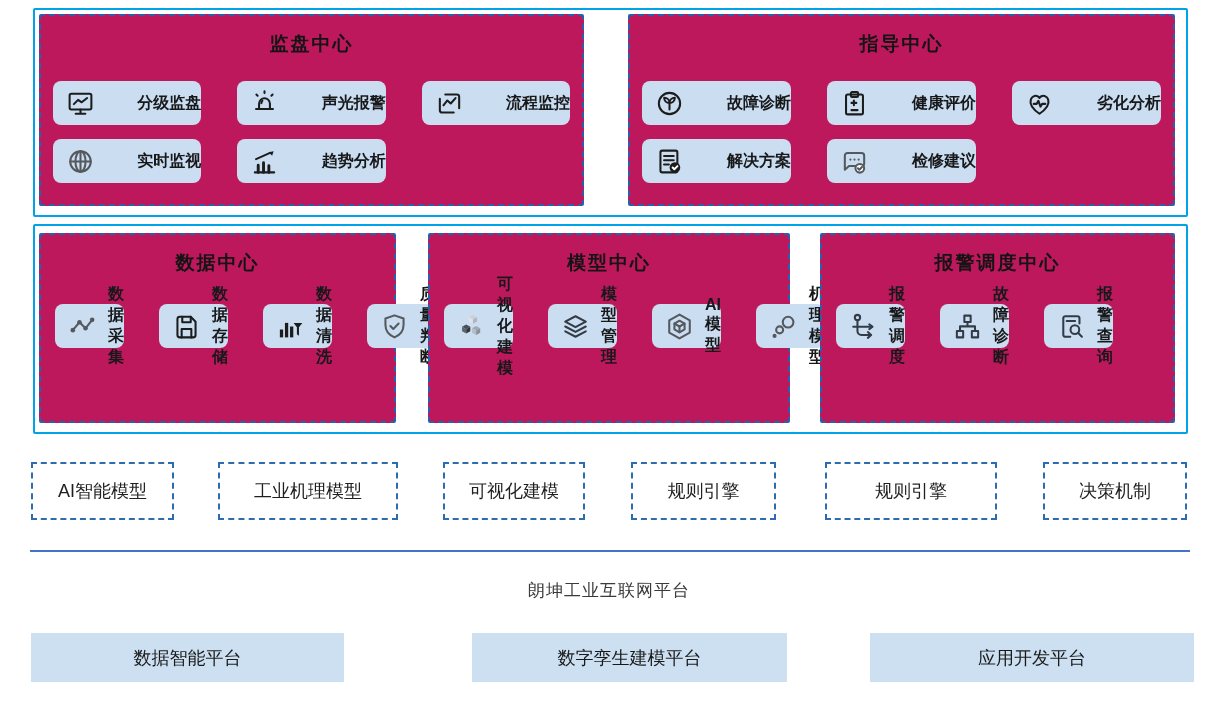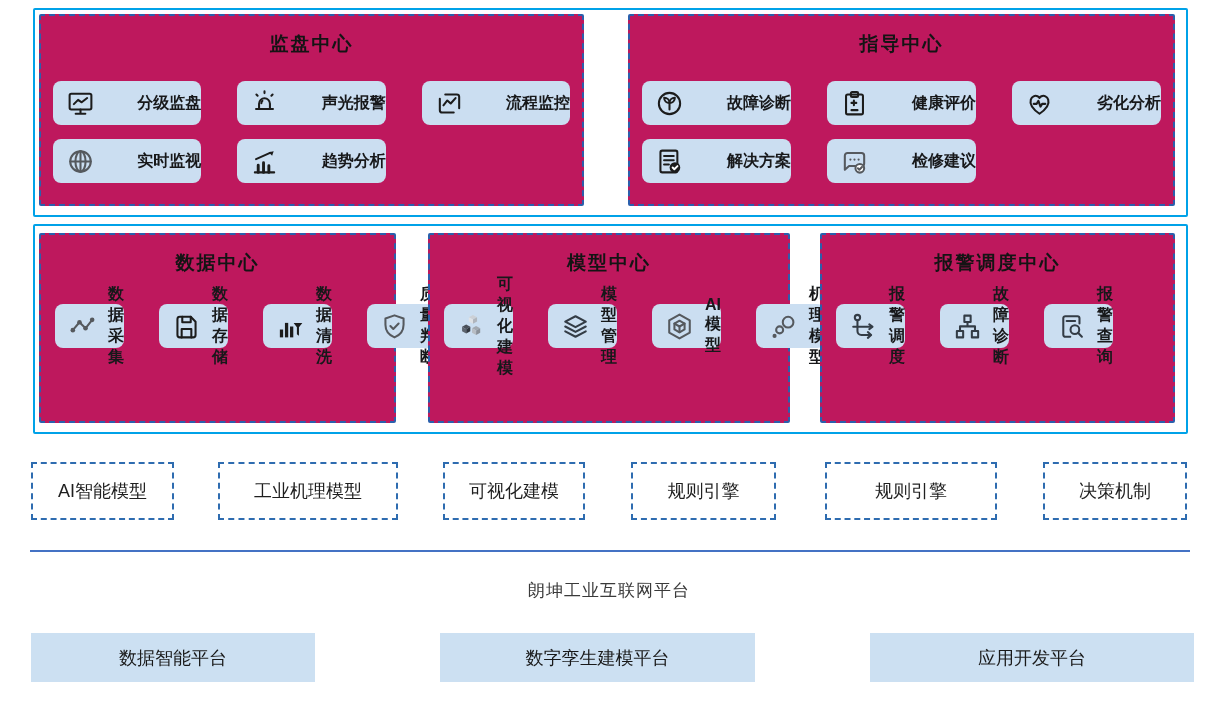--- a/index.html
+++ b/index.html
@@ -274,23 +274,23 @@
   <div class="cap-box" style="left:825px;top:462px;width:172px;">
       <span>规则引擎</span>
     </div>
   <div class="cap-box" style="left:1043px;top:462px;width:144px;">
       <span>决策机制</span>
     </div>
 
   <div class="divider"></div>
   <div class="platform-title">朗坤工业互联网平台</div>
 
-  <div class="platform-box" style="left:31px;width:284px;">
+  <div class="platform-box" style="left:31px;width:313px;">
       <span>数据智能平台</span>
     </div>
-  <div class="platform-box" style="left:440px;width:315px;">
+  <div class="platform-box" style="left:472px;width:315px;">
       <span>数字孪生建模平台</span>
     </div>
   <div class="platform-box" style="left:870px;width:324px;">
       <span>应用开发平台</span>
     </div>
 
 </div>
 
 </body></html>

